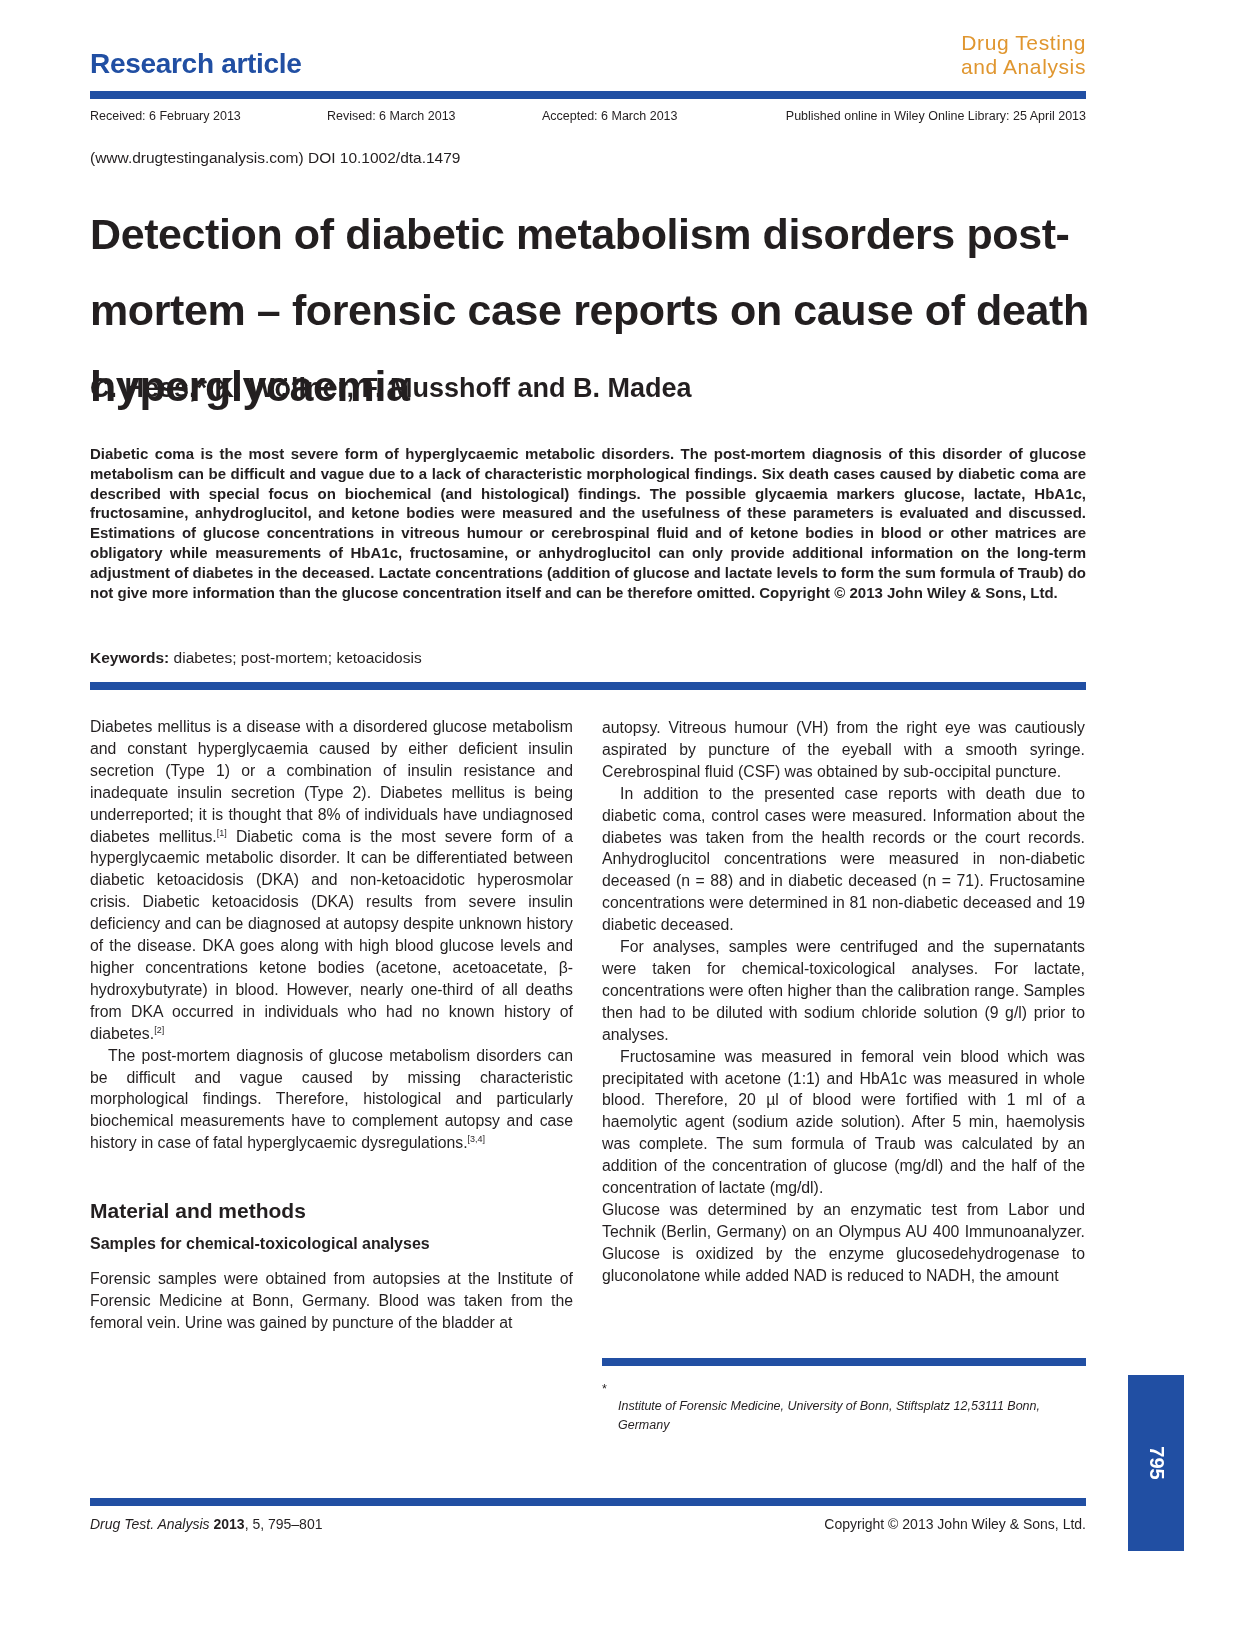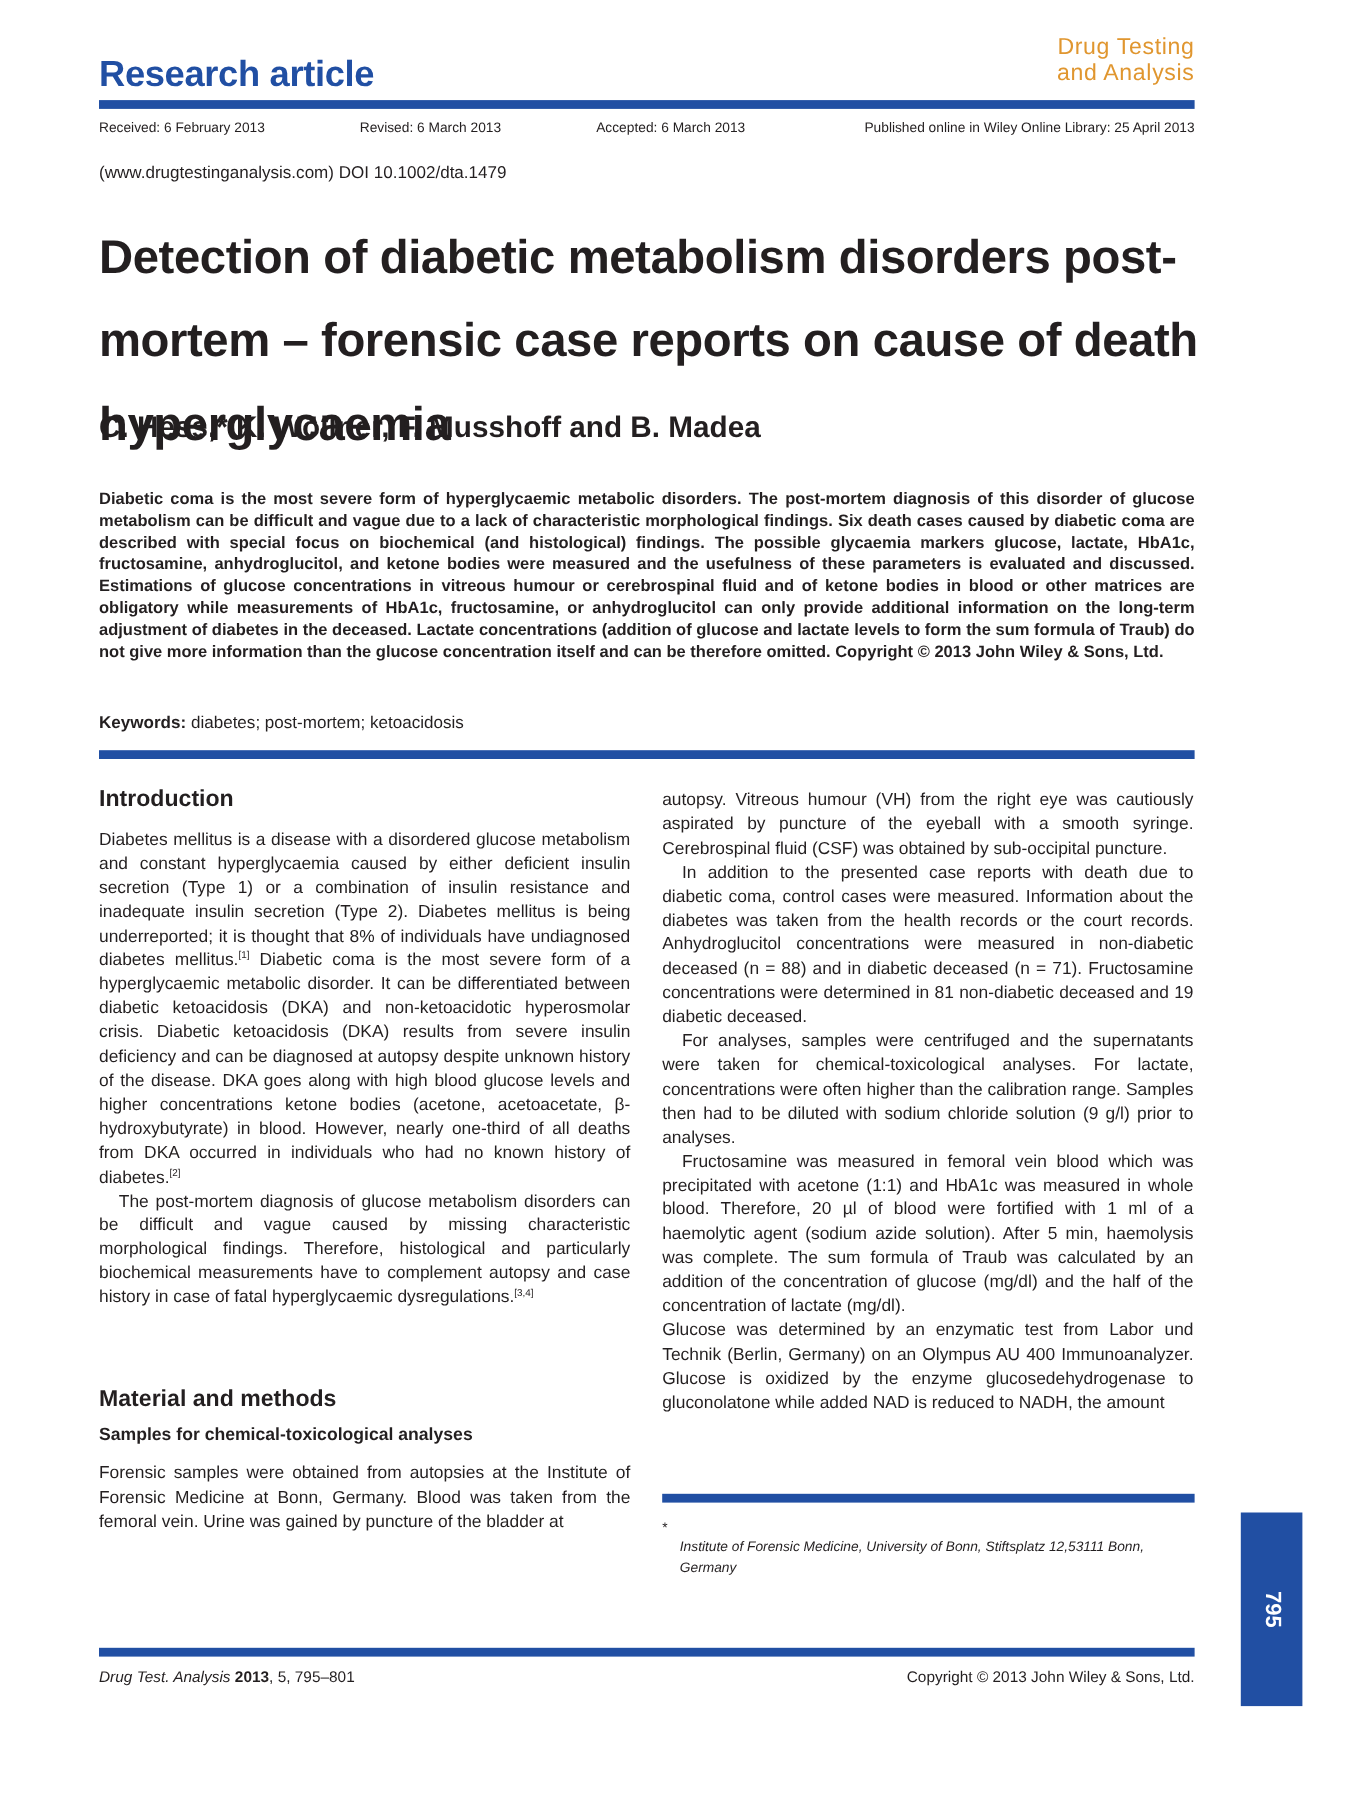--- a/index.html
+++ b/index.html
@@ -2,21 +2,21 @@
 <html><head>
 <meta charset="utf-8">
 <style>
   html, body { margin: 0; padding: 0; background: #ffffff; }
   body { width: 1241px; height: 1648px; position: relative; overflow: hidden;
          font-family: "Liberation Sans", "DejaVu Sans", sans-serif; color: #231f20; }
   .abs { position: absolute; }
   .blue { color: #214fa3; }
   .bar { position: absolute; background: #214fa3; }
 
-  #section-label { left: 90px; top: 48px; font-size: 33px; font-weight: bold; letter-spacing: -0.3px; }
+  #section-label { left: 90px; top: 48px; font-size: 28px; font-weight: bold; letter-spacing: -0.3px; }
   #journal-logo { left: 905px; top: 31px; width: 181px; text-align: right; color: #e0962f;
                   font-size: 21px; line-height: 24px; letter-spacing: 0.6px; }
   #dates { left: 90px; top: 109px; width: 996px; font-size: 12.5px; }
   #dates span { position: absolute; top: 0; white-space: nowrap; }
   #doi { left: 90px; top: 149px; font-size: 15.5px; }
 
   #title { left: 90px; top: 196px; width: 1010px; font-size: 43px; font-weight: bold;
            line-height: 76px; letter-spacing: -0.4px; }
   #authors { left: 90px; top: 373px; font-size: 27px; font-weight: bold; }
 
@@ -67,24 +67,23 @@
 <div id="authors" class="abs">C. Hess,* K. Wöllner, F. Musshoff and B. Madea</div>
 
 <div id="abstract" class="abs">Diabetic coma is the most severe form of hyperglycaemic metabolic disorders. The post-mortem diagnosis of this disorder of glucose metabolism can be difficult and vague due to a lack of characteristic morphological findings. Six death cases caused by diabetic coma are described with special focus on biochemical (and histological) findings. The possible glycaemia markers glucose, lactate, HbA1c, fructosamine, anhydroglucitol, and ketone bodies were measured and the usefulness of these parameters is evaluated and discussed. Estimations of glucose concentrations in vitreous humour or cerebrospinal fluid and of ketone bodies in blood or other matrices are obligatory while measurements of HbA1c, fructosamine, or anhydroglucitol can only provide additional information on the long-term adjustment of diabetes in the deceased. Lactate concentrations (addition of glucose and lactate levels to form the sum formula of Traub) do not give more information than the glucose concentration itself and can be therefore omitted. Copyright © 2013 John Wiley &amp; Sons, Ltd.</div>
 <div id="keywords" class="abs">
   <b>Keywords:</b>
   <span>diabetes; post-mortem; ketoacidosis</span>
 </div>
 <div class="bar" style="left:90px; top:682px; width:996px; height:8px;"></div>
 
 <div class="col" style="left:90px; top:716px;">
-  <h2 class="h2" style="margin-bottom:15px;">Introduction</h2>
   <p><span>Diabetes mellitus is a disease with a disordered glucose metabolism and constant hyperglycaemia caused by either deficient insulin secretion (Type 1) or a combination of insulin resistance and inadequate insulin secretion (Type 2). Diabetes mellitus is being underreported; it is thought that 8% of individuals have undiagnosed diabetes mellitus.</span><sup>[1]</sup><span> Diabetic coma is the most severe form of a hyperglycaemic metabolic disorder. It can be differentiated between diabetic ketoacidosis (DKA) and non-ketoacidotic hyperosmolar crisis. Diabetic ketoacidosis (DKA) results from severe insulin deficiency and can be diagnosed at autopsy despite unknown history of the disease. DKA goes along with high blood glucose levels and higher concentrations ketone bodies (acetone, acetoacetate, β-hydroxybutyrate) in blood. However, nearly one-third of all deaths from DKA occurred in individuals who had no known history of diabetes.</span><sup>[2]</sup></p>
   <p class="ind"><span>The post-mortem diagnosis of glucose metabolism disorders can be difficult and vague caused by missing characteristic morphological findings. Therefore, histological and particularly biochemical measurements have to complement autopsy and case history in case of fatal hyperglycaemic dysregulations.</span><sup>[3,4]</sup></p>
-  <h2 class="h2" style="margin-top:70px; margin-bottom:11px;">Material and methods</h2>
+  <h2 class="h2" style="margin-top:46px; margin-bottom:11px;">Material and methods</h2>
   <h3 class="h3" style="margin-bottom:13px;">Samples for chemical-toxicological analyses</h3>
   <p>Forensic samples were obtained from autopsies at the Institute of Forensic Medicine at Bonn, Germany. Blood was taken from the femoral vein. Urine was gained by puncture of the bladder at</p>
 </div>
 
 <div class="col" style="left:602px; top:717px;">
   <p>autopsy. Vitreous humour (VH) from the right eye was cautiously aspirated by puncture of the eyeball with a smooth syringe. Cerebrospinal fluid (CSF) was obtained by sub-occipital puncture.</p>
   <p class="ind">In addition to the presented case reports with death due to diabetic coma, control cases were measured. Information about the diabetes was taken from the health records or the court records. Anhydroglucitol concentrations were measured in non-diabetic deceased (n = 88) and in diabetic deceased (n = 71). Fructosamine concentrations were determined in 81 non-diabetic deceased and 19 diabetic deceased.</p>
   <p class="ind">For analyses, samples were centrifuged and the supernatants were taken for chemical-toxicological analyses. For lactate, concentrations were often higher than the calibration range. Samples then had to be diluted with sodium chloride solution (9 g/l) prior to analyses.</p>
   <p class="ind">Fructosamine was measured in femoral vein blood which was precipitated with acetone (1:1) and HbA1c was measured in whole blood. Therefore, 20 µl of blood were fortified with 1 ml of a haemolytic agent (sodium azide solution). After 5 min, haemolysis was complete. The sum formula of Traub was calculated by an addition of the concentration of glucose (mg/dl) and the half of the concentration of lactate (mg/dl).</p>
   <p>Glucose was determined by an enzymatic test from Labor und Technik (Berlin, Germany) on an Olympus AU 400 Immunoanalyzer. Glucose is oxidized by the enzyme glucosedehydrogenase to gluconolatone while added NAD is reduced to NADH, the amount</p>

